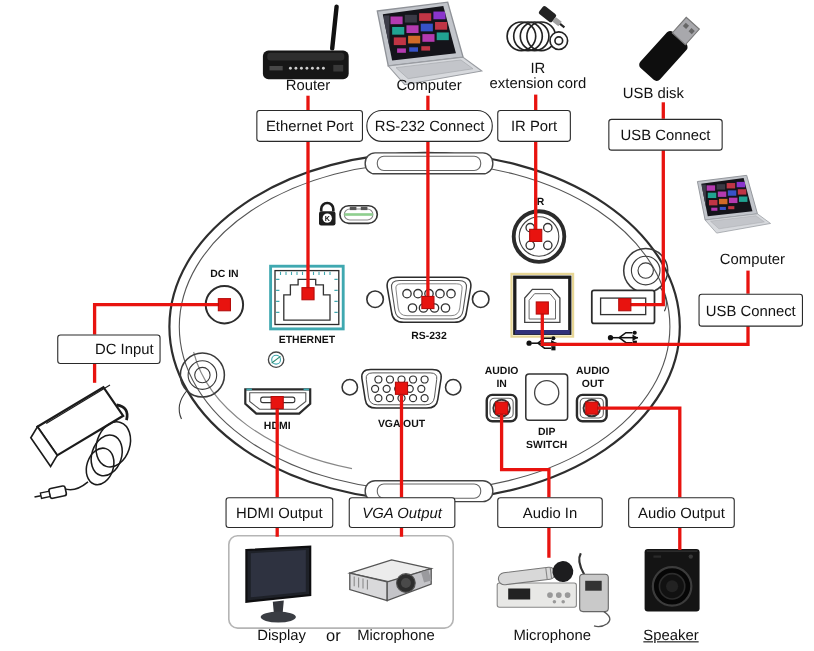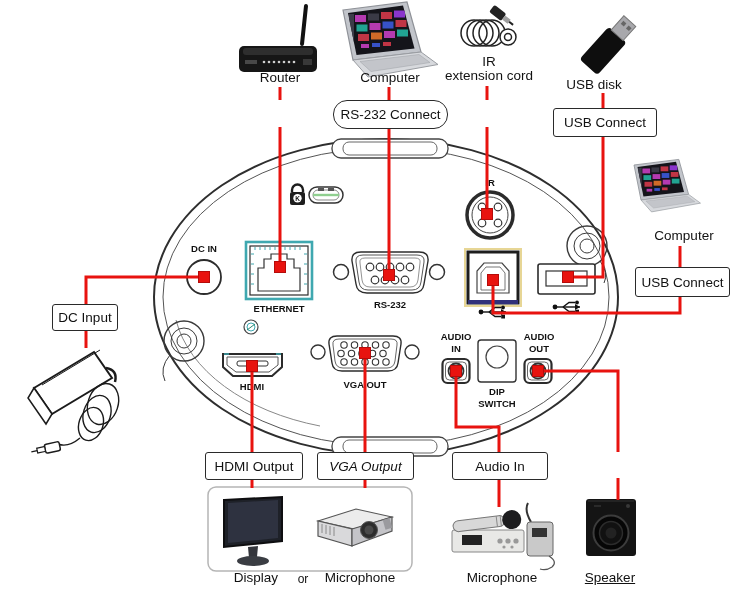--- a/index.html
+++ b/index.html
@@ -2,21 +2,21 @@
 <html><head>
 <meta charset="utf-8">
 <style>
   html,body{margin:0;padding:0;background:#fff;}
   .canvas{position:relative;width:740px;height:592px;background:#fff;
           font-family:"Liberation Sans",sans-serif;overflow:hidden;}
   .artlayer{position:absolute;left:0;top:0;z-index:1;}
   .plabel{position:absolute;text-align:center;font-size:13.5px;color:#111;z-index:2;line-height:14px;}
   .cbox{position:absolute;background:#fff;border:1.4px solid #2a2a2a;border-radius:3px;
         display:flex;align-items:center;justify-content:center;font-size:13.5px;color:#111;z-index:3;}
-  .small{font-size:12px;}
+  .small{font-size:15px;}
   svg text{font-family:"Liberation Sans",sans-serif;}
 </style>
 </head>
 <body>
 
 <div class="canvas">
 
 <svg class="artlayer" width="740" height="592" viewBox="0 0 740 592">
   <defs>
     <clipPath id="scrclip">
@@ -374,21 +374,24 @@
 <div class="plabel" style="left:437px;top:55px;width:104px;">IR</div>
 <div class="plabel" style="left:437px;top:69px;width:104px;">extension cord</div>
 <div class="plabel" style="left:554px;top:78px;width:80px;">USB disk</div>
 <div class="plabel" style="left:642px;top:229px;width:84px;">Computer</div>
 <div class="plabel" style="left:216px;top:571px;width:80px;">Display</div>
 <div class="plabel small" style="left:283px;top:572px;width:40px;">or</div>
 <div class="plabel" style="left:320px;top:571px;width:80px;">Microphone</div>
 <div class="plabel" style="left:452px;top:571px;width:100px;">Microphone</div>
 <div class="plabel" style="left:570px;top:571px;width:80px;text-decoration:underline;">Speaker</div>
 
+<div class="cbox" style="left:233px;top:100px;width:95px;height:27px;">Ethernet Port</div>
 <div class="cbox" style="left:333px;top:100px;width:113px;height:27px;border-radius:14px;">RS-232 Connect</div>
+<div class="cbox" style="left:452px;top:100px;width:65px;height:27px;">IR Port</div>
 <div class="cbox" style="left:553px;top:108px;width:102px;height:27px;">USB Connect</div>
 <div class="cbox" style="left:635px;top:267px;width:93px;height:28px;">USB Connect</div>
-<div class="cbox" style="left:52px;top:304px;width:64px;height:25px;">DC Input</div>
+<div class="cbox" style="left:52px;top:304px;width:64px;height:25px;padding-left:28px;">DC Input</div>
 <div class="cbox" style="left:205px;top:452px;width:96px;height:26px;">HDMI Output</div>
 <div class="cbox" style="left:317px;top:452px;width:95px;height:26px;font-style:italic;">VGA Output</div>
 <div class="cbox" style="left:452px;top:452px;width:94px;height:26px;">Audio In</div>
+<div class="cbox" style="left:571px;top:452px;width:95px;height:26px;">Audio Output</div>
 
 </div>
 
 </body></html>

